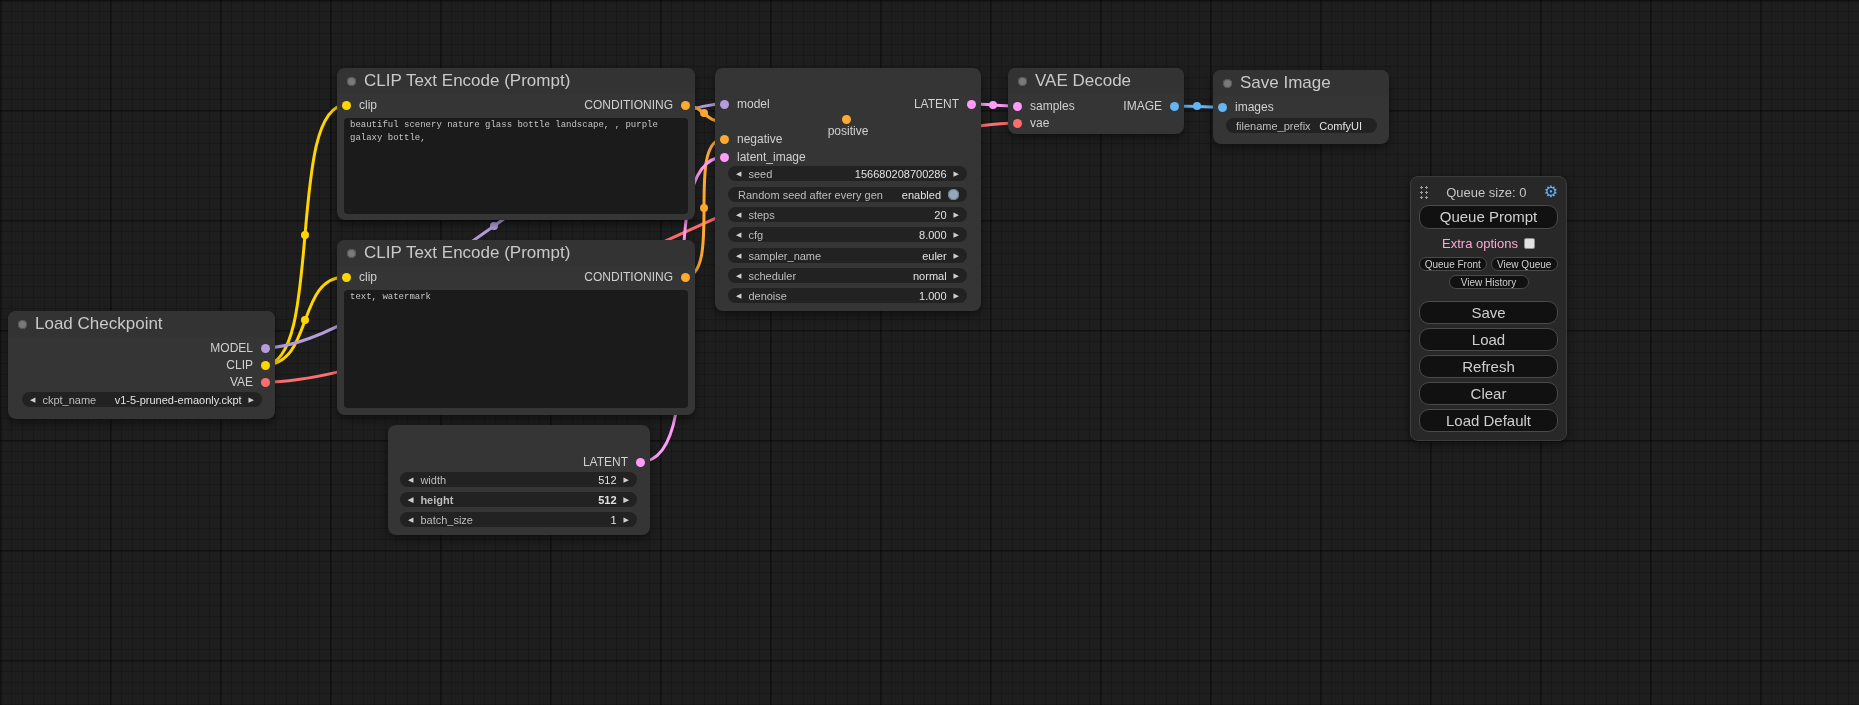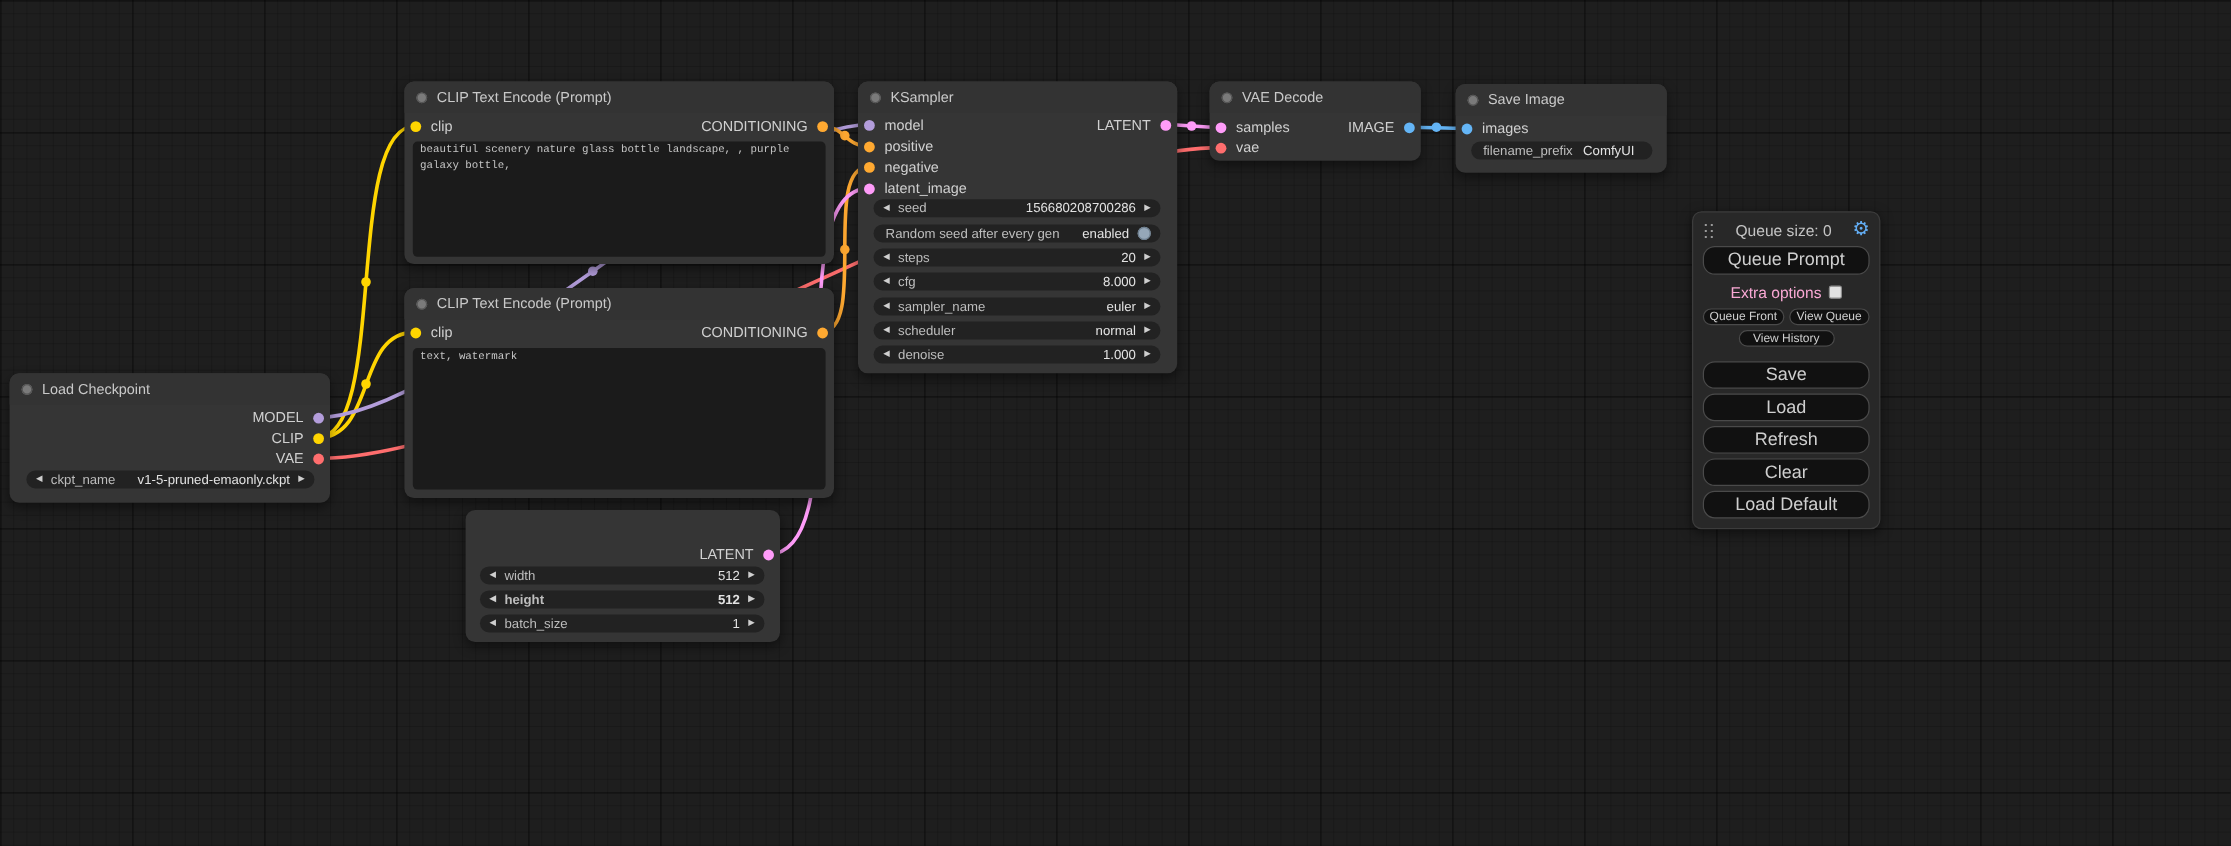--- a/index.html
+++ b/index.html
@@ -25,21 +25,21 @@
   .node {
     position:absolute; z-index:2;
     background:#353535; border-radius:8px;
     box-shadow:0 4px 10px rgba(0,0,0,0.45);
   }
   .ntitle {
     height:26px; display:flex; align-items:center; gap:8px;
     padding:0 10px; background:#333333; border-radius:8px 8px 0 0;
   }
   .ndot { width:9px; height:9px; border-radius:50%; background:#7a7a7a; box-shadow:inset 0 0 0 1px #555; flex:0 0 auto; }
-  .ntext { font-size:12px; color:#c9c9c9; white-space:nowrap; }
+  .ntext { font-size:17px; color:#c9c9c9; white-space:nowrap; }
 
   .slot {
     position:absolute; left:0; right:0; height:14px;
     display:flex; align-items:center; font-size:12px; color:#d0d0d0;
   }
   .sdot { width:9px; height:9px; border-radius:50%; flex:0 0 auto; }
   .sdot.in  { margin-left:5px; margin-right:8px; }
   .sdot.out { margin-right:5px; margin-left:8px; }
   .grow { flex:1 1 auto; }
 
@@ -203,32 +203,28 @@
     <div class="widget" style="top:87px; left:12px; right:13px;">
       <span class="warrow">◀</span>
       <span class="wname">batch_size</span>
       <span class="grow"></span>
       <span class="wvalue">1</span>
       <span class="warrow">▶</span>
     </div>
   </div>
 
   <div class="node" style="left:715px; top:68px; width:266px; height:243px;">
-    <div class="ntitle">
-      <span class="ndot"></span>
-      <span class="ntext">KSampler</span>
-    </div>
     <div class="slot" style="top:29px;">
       <span class="sdot in c-model"></span>
       <span>model</span>
       <span class="grow"></span>
       <span>LATENT</span>
       <span class="sdot out c-latent"></span>
     </div>
-    <div class="slot" style="top:47px;">
+    <div class="slot" style="top:47px;flex-direction:column;">
       <span class="sdot in c-cond"></span>
       <span>positive</span>
     </div>
     <div class="slot" style="top:64px;">
       <span class="sdot in c-cond"></span>
       <span>negative</span>
     </div>
     <div class="slot" style="top:82px;">
       <span class="sdot in c-latent"></span>
       <span>latent_image</span>

